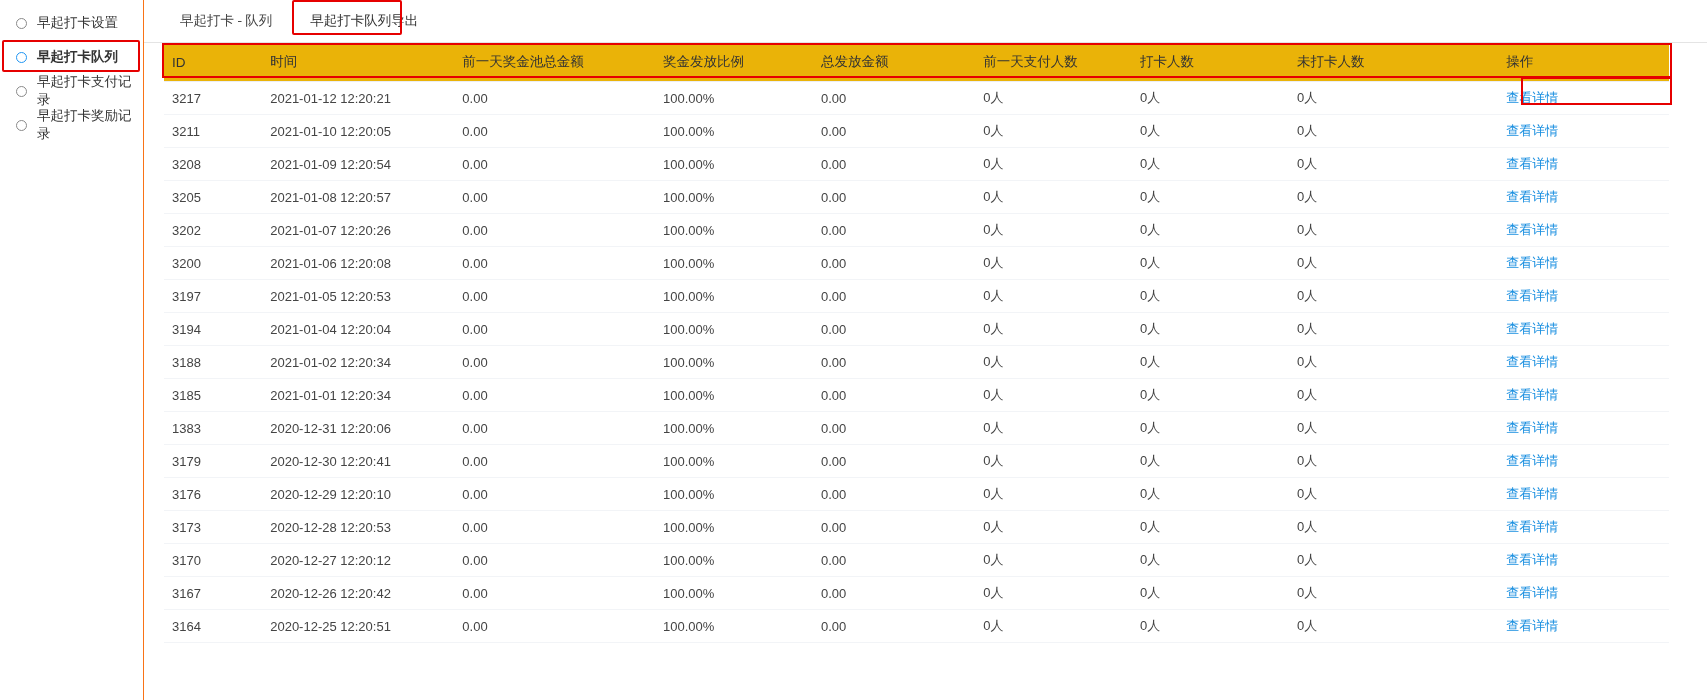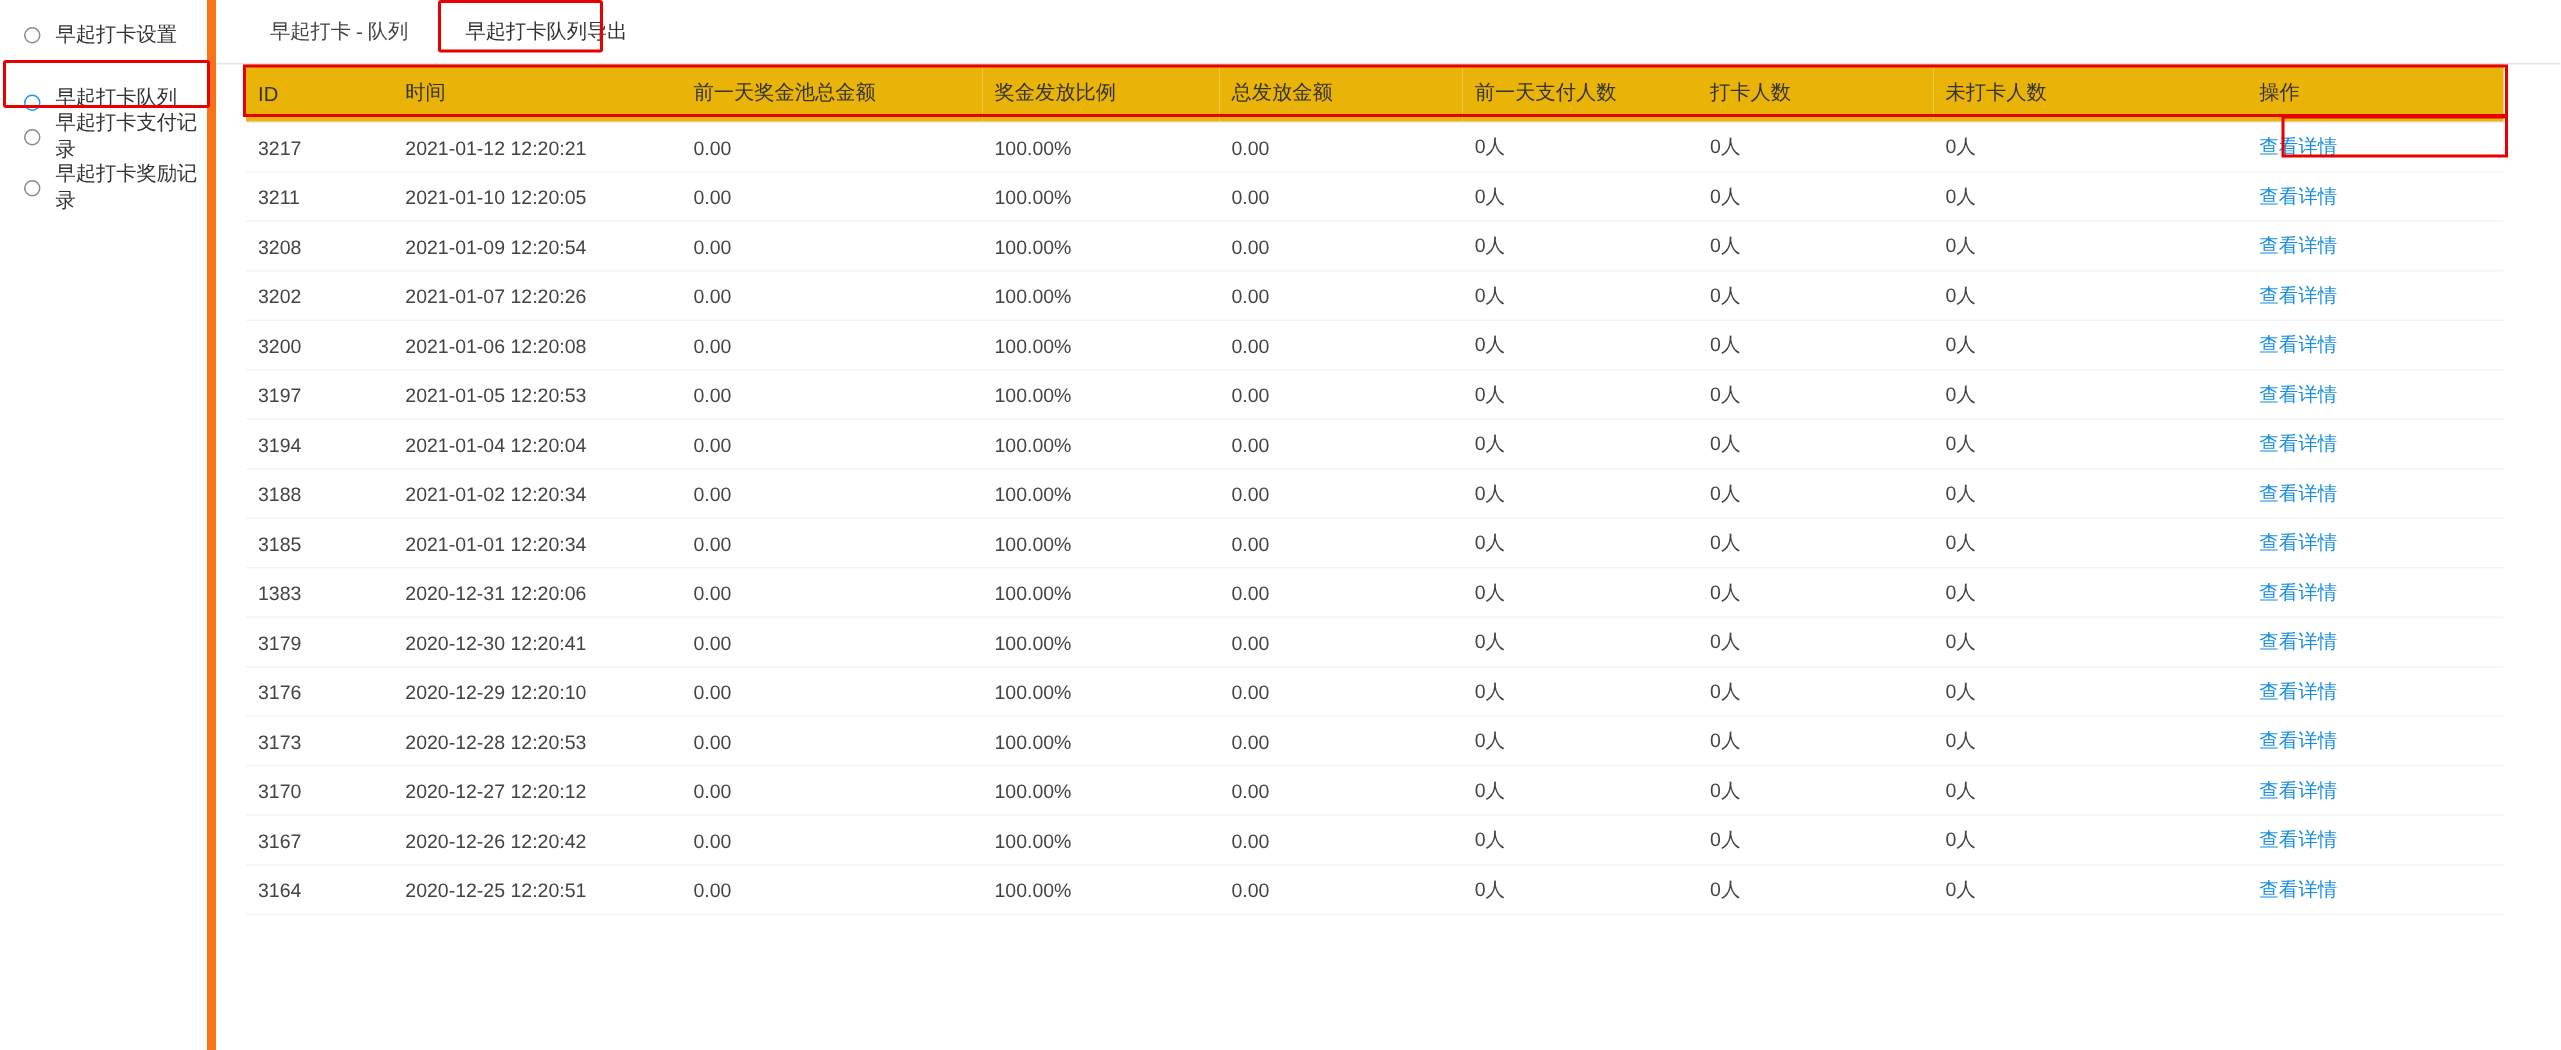--- a/index.html
+++ b/index.html
@@ -15,21 +15,21 @@
   .app {
     position: relative;
     width: 1707px;
     height: 700px;
     display: flex;
   }
   
   .sidebar {
     width: 144px;
     height: 700px;
-    border-right: 6px solid #f97316;
+    border-right: 1px solid #f97316;
     background: #fff;
     padding-top: 6px;
     flex: 0 0 144px;
   }
   .side-item {
     display: flex;
     align-items: center;
     height: 34px;
     padding-left: 16px;
     font-size: 13.5px;
@@ -37,21 +37,21 @@
     cursor: pointer;
     position: relative;
   }
   .side-item .radio {
     width: 11px; height: 11px;
     border: 1.4px solid #8a8a8a;
     border-radius: 50%;
     margin-right: 10px;
     flex: 0 0 11px;
   }
-  .side-item.active { font-weight: normal; align-items: flex-end; }
+  .side-item.active { font-weight: bold; }
   .side-item.active .radio { border-color: #2196f3; }
   .side-item-highlight {
     position: absolute;
     left: 2px; top: 0;
     width: 138px; height: 32px;
     border: 2px solid #e60000;
     border-radius: 2px;
     pointer-events: none;
   }
   
@@ -236,20 +236,31 @@
               <td>2021-01-09 12:20:54</td>
               <td>0.00</td>
               <td>100.00%</td>
               <td>0.00</td>
               <td>0人</td>
               <td>0人</td>
               <td>0人</td>
               <td><span class="link">查看详情</span></td>
             </tr>
             <tr>
+              <td>3205</td>
+              <td>2021-01-08 12:20:57</td>
+              <td>0.00</td>
+              <td>100.00%</td>
+              <td>0.00</td>
+              <td>0人</td>
+              <td>0人</td>
+              <td>0人</td>
+              <td><span class="link">查看详情</span></td>
+            </tr>
+            <tr>
               <td>3202</td>
               <td>2021-01-07 12:20:26</td>
               <td>0.00</td>
               <td>100.00%</td>
               <td>0.00</td>
               <td>0人</td>
               <td>0人</td>
               <td>0人</td>
               <td><span class="link">查看详情</span></td>
             </tr>

